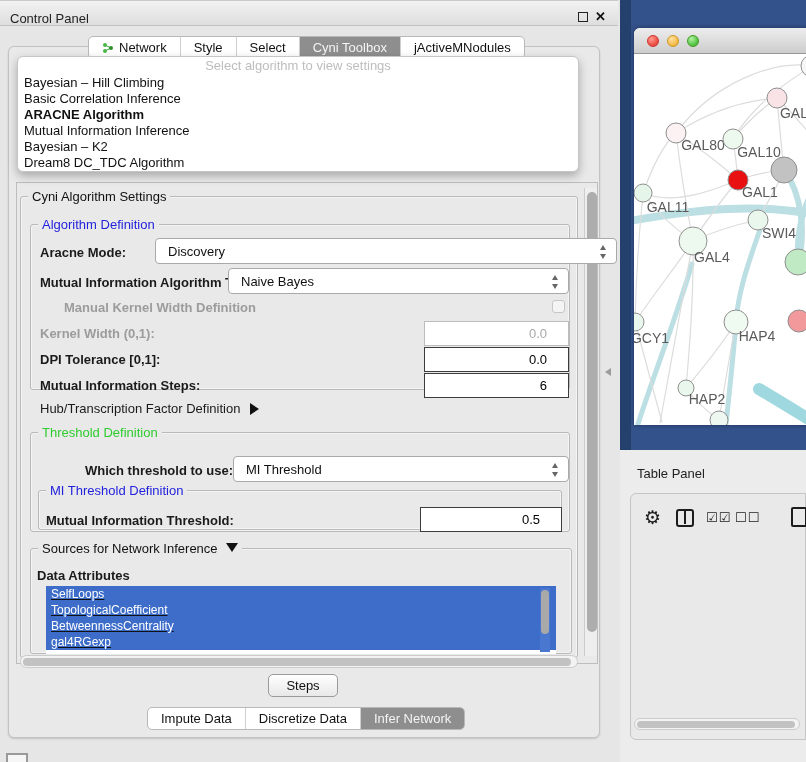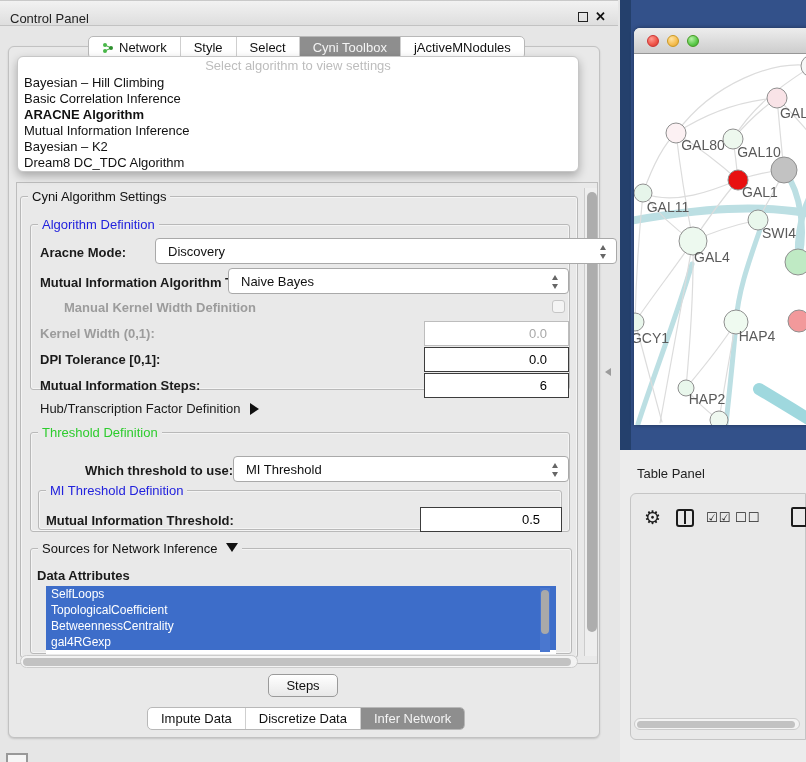--- a/index.html
+++ b/index.html
@@ -52,21 +52,21 @@
   .field { position:absolute; height:25px; background:#fff; text-align:right; font-size:13px;
     display:flex; align-items:center; justify-content:flex-end; padding:0 21px; }
   .f-on { border:1.5px solid #3c3c3c; color:#000; }
   .f-off { border:1px solid #bdbdbd; color:#a8a8a8; }
 
   .chk-off { position:absolute; width:13px; height:13px; border:1px solid #c6c6c6; border-radius:3px; background:#f4f4f4; }
 
   .arrow-r { display:inline-block; width:0; height:0; border-top:6px solid transparent; border-bottom:6px solid transparent; border-left:9px solid #111; vertical-align:-2px; margin-left:10px; }
   .arrow-d { display:inline-block; width:0; height:0; border-left:6px solid transparent; border-right:6px solid transparent; border-top:9px solid #111; vertical-align:1px; margin-left:8px; }
 
-  .attr-list { position:absolute; left:46px; top:586px; width:510px; height:68px; background:#fff; overflow:hidden; }
+  .attr-list { position:absolute; left:46px; top:586px; width:510px; height:68px; background:#fff; overflow:hidden;text-decoration:underline; }
   .attr-item { height:16px; line-height:16px; background:#3d6dc9; color:#fff; font-size:12px; padding-left:5px; }
   .attr-vscroll { position:absolute; left:540px; top:588px; width:10px; height:64px; background:#4a77cf; }
   .attr-vscroll .thumb { position:absolute; left:1px; top:2px; width:8px; height:44px; background:#a9a9a9; border-radius:4px; }
 
   .hscroll { position:absolute; left:20px; top:655px; width:558px; height:13px; background:#f3f3f3; border:1px solid #ccc; border-radius:7px; }
   .hscroll .thumb { position:absolute; left:2px; top:1.5px; width:548px; height:8px; background:#c2c2c2; border-radius:5px; }
 
   .apply-btn { position:absolute; left:268px; top:674px; width:70px; height:23px; background:linear-gradient(#ffffff,#e8e8e8);
     border:1px solid #9a9a9a; border-radius:5px; font-size:13px; color:#111; text-align:center; line-height:21px; cursor:pointer; }
 

